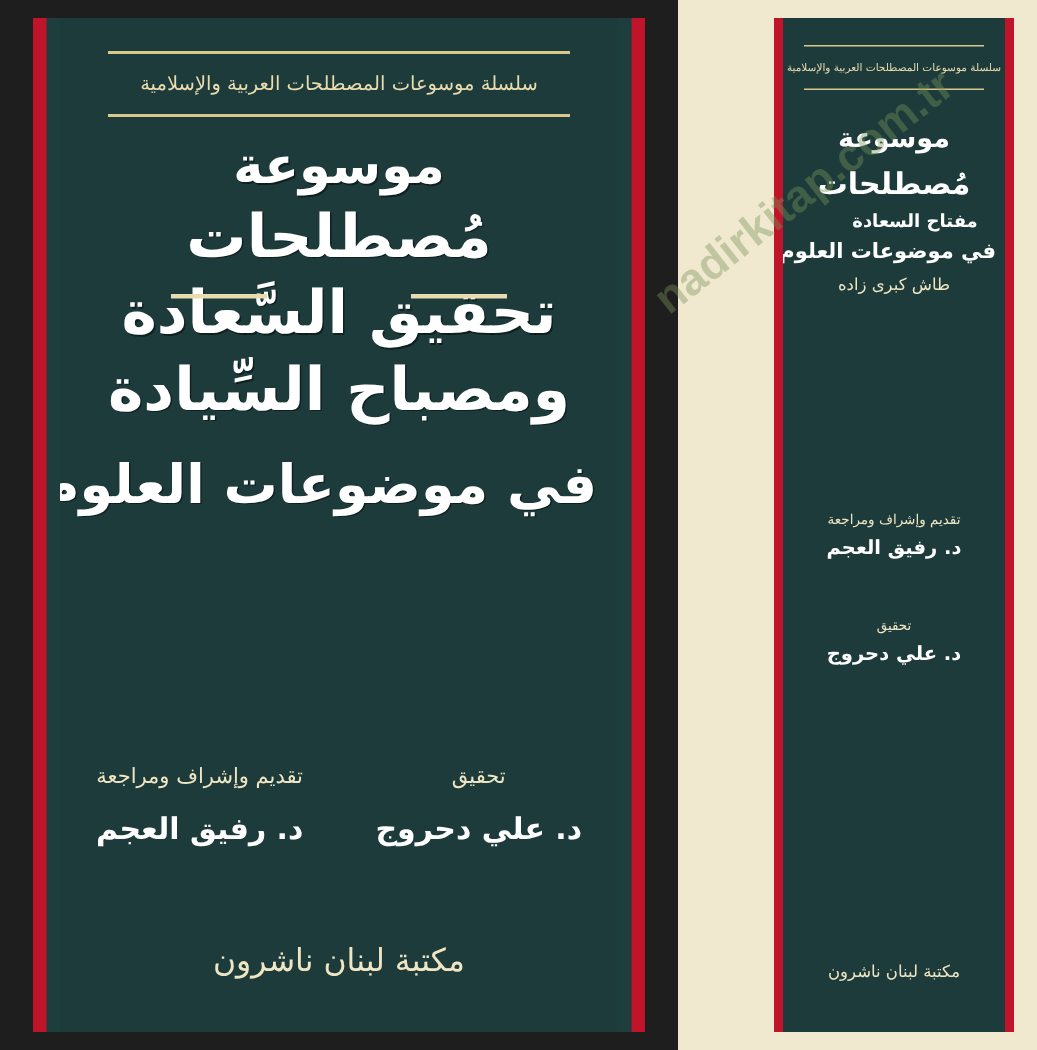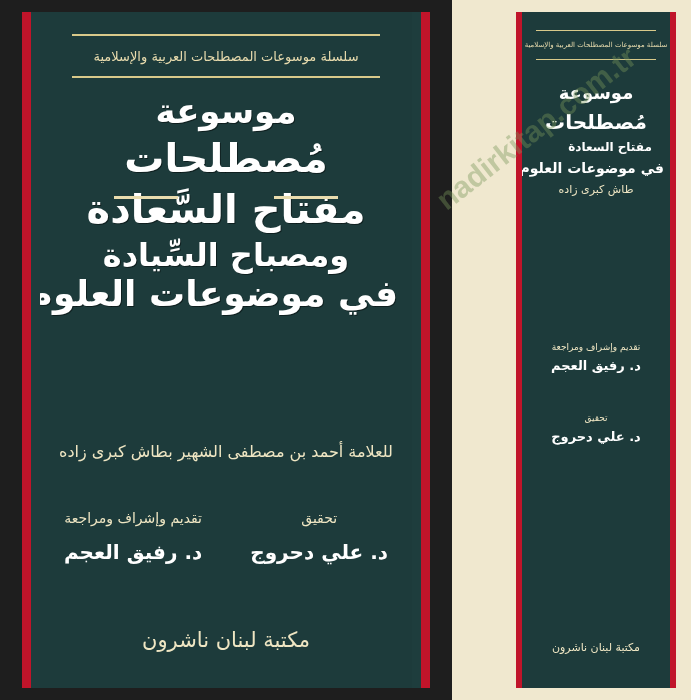--- a/index.html
+++ b/index.html
@@ -86,21 +86,21 @@
     display: block;
     color: #ffffff;
     font-weight: bold;
     line-height: 1.12;
     text-shadow: 1px 1px 0 rgba(0,0,0,0.45);
     white-space: nowrap;
   }
   .tl-1 { font-size: 34px; margin-bottom: 6px; }
   .tl-2 { font-size: 40px; margin-bottom: 6px; }
   .tl-3 { font-size: 40px; margin-bottom: 6px; }
-  .tl-4 { font-size: 32px; margin-bottom: 0; }
+  .tl-4 { font-size: 40px; margin-bottom: 22px; }
   .tl-5 { font-size: 36px; margin-bottom: 4px; }
 
   .rule-deco {
     position: absolute;
     top: 104px;
     height: 3px;
     width: 64px;
     background: #e9dcae;
   }
   .rule-left { left: 60px; }
@@ -297,26 +297,25 @@
 
         <div class="series-band">
           <span class="txt">سلسلة موسوعات المصطلحات العربية والإسلامية</span>
         </div>
 
         <div class="title-block">
           <span class="rule-deco rule-left"></span>
           <span class="rule-deco rule-right"></span>
           <span class="title-line tl-1">موسوعة</span>
           <span class="title-line tl-2">مُصطلحات</span>
-          <span class="title-line tl-3">مفتاح السَّعادة</span>
+          <span class="title-line tl-3">تحقيق السَّعادة</span>
           <span class="title-line tl-4">ومصباح السِّيادة</span>
           <span class="title-line tl-5">في موضوعات العلوم</span>
         </div>
 
-        <div class="author-line">للعلامة أحمد بن مصطفى الشهير بطاش كبرى زاده</div>
 
         <div class="credits">
           <div class="credit-col">
             <div class="role">تحقيق</div>
             <div class="person">د. علي دحروج</div>
           </div>
           <div class="credit-col">
             <div class="role">تقديم وإشراف ومراجعة</div>
             <div class="person">د. رفيق العجم</div>
           </div>

